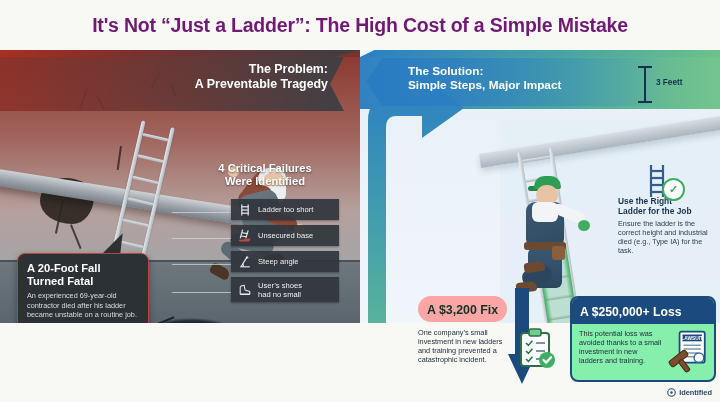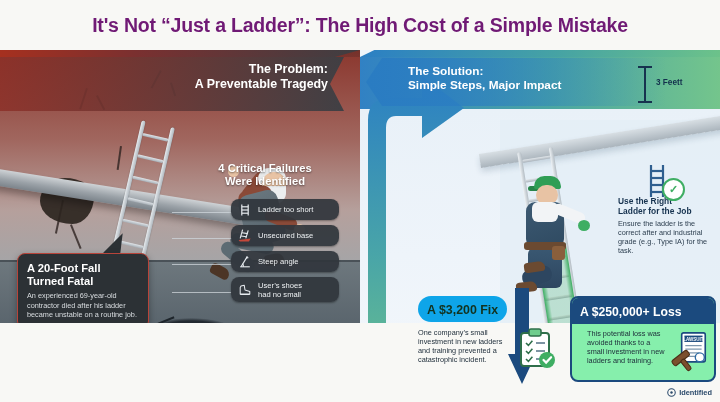--- a/index.html
+++ b/index.html
@@ -73,21 +73,21 @@
   .wf-legL{position:absolute;left:6px;top:88px;width:40px;height:14px;border-radius:8px;background:#5d6b73;transform:rotate(40deg);}
   .wf-boot{position:absolute;width:20px;height:11px;border-radius:4px 7px 4px 4px;background:#4c3526;}
 
   
   .floor-crack{position:absolute;left:148px;top:268px;width:86px;height:26px;
     background:radial-gradient(ellipse at center,#1c2228 0%,#232a31 55%,rgba(35,42,49,0) 72%);
     border-radius:50%;}
   .fc-line{position:absolute;background:#1e252b;height:2px;transform-origin:left center;}
   .pills{position:absolute;left:231px;top:149px;width:108px;}
   .pill{display:flex;align-items:center;gap:5px;height:21px;margin-bottom:5px;
-    background:rgba(48,54,60,.93);border-radius:8px;padding:0 6px;box-sizing:border-box;
+    background:rgba(48,54,60,.93);border-radius:0;padding:0 6px;box-sizing:border-box;
     box-shadow:0 1px 2px rgba(0,0,0,.35);}
   .pill.two-line{height:25px;}
   .pill .p-ico{width:16px;height:16px;flex:0 0 16px;}
   .pill .p-lab{color:#eef1f3;font-size:7.6px;line-height:9px;font-weight:500;}
   .leader{position:absolute;background:#cfd6db;height:1px;opacity:.75;transform-origin:left center;}
 
   
   .fatal{position:absolute;left:17px;top:203px;width:132px;
     background:#2c3135;border:1.6px solid #b8443a;border-radius:8px;
     padding:8px 9px 9px 9px;box-sizing:border-box;box-shadow:0 3px 7px rgba(0,0,0,.35);z-index:15;}
@@ -146,31 +146,31 @@
   .tip-right{position:absolute;left:618px;top:196px;width:96px;}
   .tip-right h4{margin:0 0 3px 0;font-size:8.4px;line-height:10px;font-weight:bold;color:#16324f;}
   .tip-right p{margin:0;font-size:7.3px;line-height:9px;color:#2b3d4e;}
   .mini-ladder{position:absolute;left:646px;top:164px;width:22px;height:34px;}
   .check-badge{position:absolute;left:662px;top:178px;width:19px;height:19px;border-radius:50%;
     background:#ffffff;border:2px solid #3fae63;display:flex;align-items:center;justify-content:center;}
   .check-badge span{color:#3fae63;font-size:11px;font-weight:bold;line-height:1;}
 
   
   .fix-card{position:absolute;left:418px;top:296px;width:148px;z-index:18;}
-  .fix-pill{background:#0ea5e9;border-radius:13px;padding:4px 9px;display:inline-block;}
+  .fix-pill{background:#fca5a5;border-radius:13px;padding:4px 9px;display:inline-block;}
   .fix-pill span{font-size:12.4px;font-weight:bold;color:#12331f;}
   .fix-body{margin-top:6px;display:flex;gap:5px;align-items:flex-start;}
   .fix-body p{margin:0;font-size:7.3px;line-height:9px;color:#1c2b38;width:95px;}
 
   .loss-card{position:absolute;left:570px;top:296px;width:146px;
     background:#86efac;border:2px solid #1b4a7e;border-radius:8px;box-sizing:border-box;z-index:18;
     overflow:hidden;}
   .loss-head{background:#1b4a7e;padding:4px 8px;}
   .loss-head span{color:#fff;font-size:12.2px;font-weight:bold;}
-  .loss-body{display:flex;gap:4px;padding:5px 7px 7px 7px;align-items:flex-start;margin-left:8px;}
+  .loss-body{display:flex;gap:4px;padding:5px 7px 7px 7px;align-items:flex-start;}
   .loss-body p{margin:0;font-size:7.3px;line-height:9px;color:#1c2b38;width:86px;}
   .down-arrow{position:absolute;left:508px;top:288px;width:28px;height:96px;z-index:13;}
 
   .watermark{position:absolute;right:8px;bottom:5px;display:flex;align-items:center;gap:3px;z-index:50;}
   .watermark span{font-size:7.4px;color:#2b4a6b;font-weight:bold;}
 </style>
 </head>
 <body>
 
 <div id="stage">
@@ -424,21 +424,21 @@
     </g>
   </svg>
   <div class="check-badge" style="z-index:17;">
     <span>✓</span>
   </div>
   <div class="tip-right" style="z-index:16;">
     <h4>
       <span>Use the Right</span><br>
       <span>Ladder for the Job</span>
     </h4>
-    <p>Ensure the ladder is the correct after and industrial grade (e.g., Type IA) for the task.</p>
+    <p>Ensure the ladder is the correct height and industrial died (e.g., Type IA) for the task.</p>
   </div>
 
   <svg class="down-arrow" viewBox="0 0 28 96">
     <path d="M7,0 L21,0 L21,66 L28,66 L14,96 L0,66 L7,66 Z" fill="#1b4a7e"></path>
   </svg>
 
   <div class="fix-card">
     <div class="fix-pill">
       <span>A $3,200 Fix</span>
     </div>

